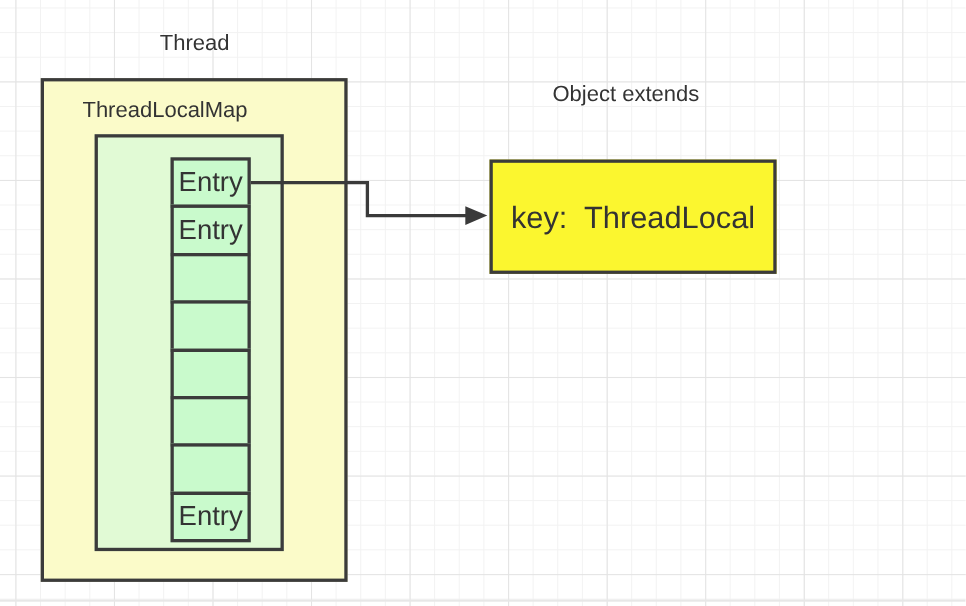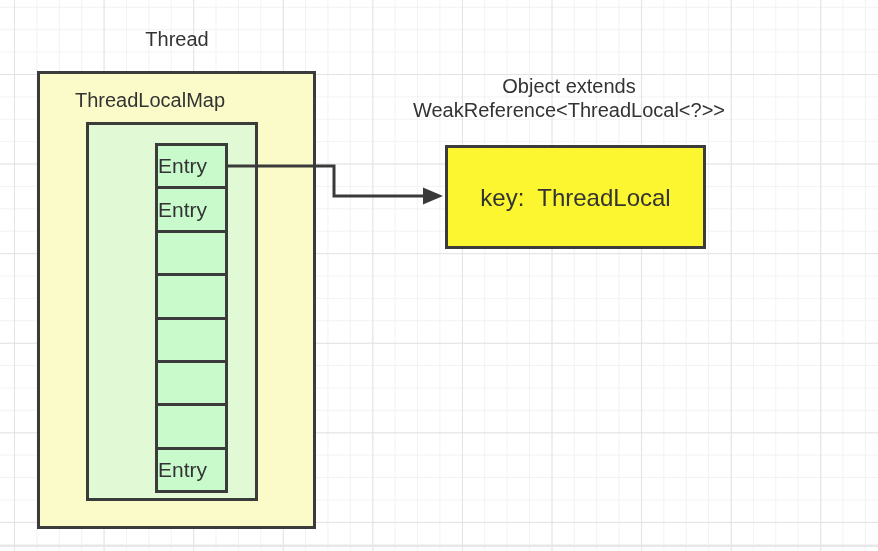--- a/index.html
+++ b/index.html
@@ -85,22 +85,22 @@
     display: flex;
     flex-direction: column;
   }
 
   .cell {
     flex: 1;
     background: var(--cell-fill, #c9facc);
     border: 3px solid var(--border, #3b3b3b);
     display: flex;
     align-items: center;
-    justify-content: flex-start;
-    font-size: 21px;
+    justify-content: center;
+    font-size: 25px;
     margin-left: 32px;
   }
   .cell + .cell { margin-top: -3px; }
 
   .entry-note {
     position: absolute;
     left: 398px;
     top: 74px;
     width: 342px;
     text-align: center;
@@ -113,21 +113,21 @@
     left: 445px;
     top: 145px;
     width: 261px;
     height: 104px;
     background: var(--highlight-fill, #fbf62f);
     border: 3px solid var(--border, #3b3b3b);
     display: flex;
     flex-direction: column;
     align-items: center;
     justify-content: center;
-    font-size: 24px;
+    font-size: 28px;
     line-height: 25px;
     text-align: center;
   }
   .highlight-box div { white-space: pre-wrap; }
 
   .arrow-svg {
     position: absolute;
     left: 0;
     top: 0;
     width: 878px;
@@ -184,21 +184,20 @@
       </div>
     </div>
 
   <svg class="arrow-svg" viewBox="0 0 878 551" xmlns="http://www.w3.org/2000/svg">
     <path d="M 228 166 L 334 166 L 334 196 L 426 196" fill="none" stroke="#3A3A3A" stroke-width="3"></path>
     <polygon points="443,196 423,187.5 423,204.5" fill="#3A3A3A"></polygon>
   </svg>
 
   <div class="entry-note">
     <div>Object extends</div>
-    <div>WeakReference&lt;ThreadLocal&lt;?&gt;&gt;</div>
   </div>
 
   <div class="highlight-box">
     <div>key:  ThreadLocal</div>
   </div>
 
   <div class="bottom-rule"></div>
 
 </div>
 

